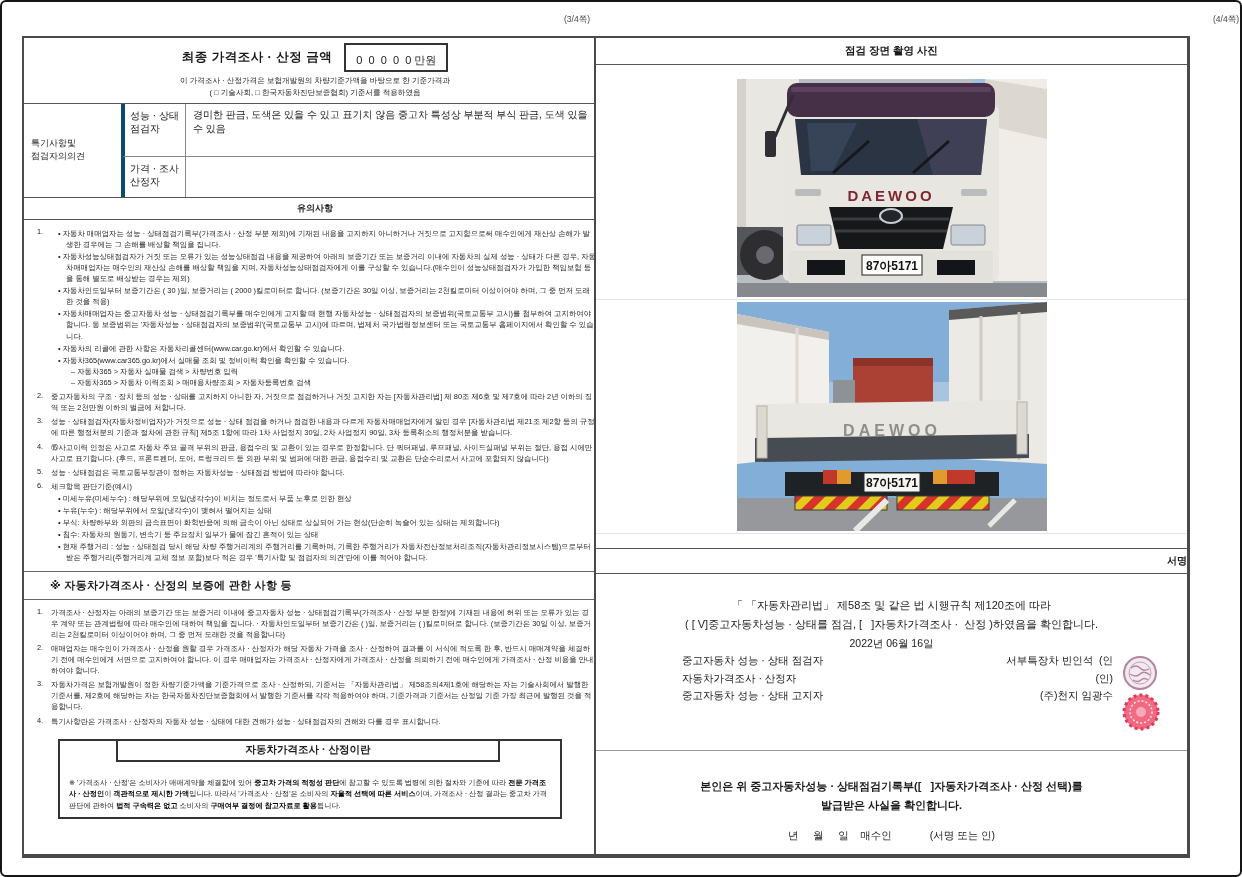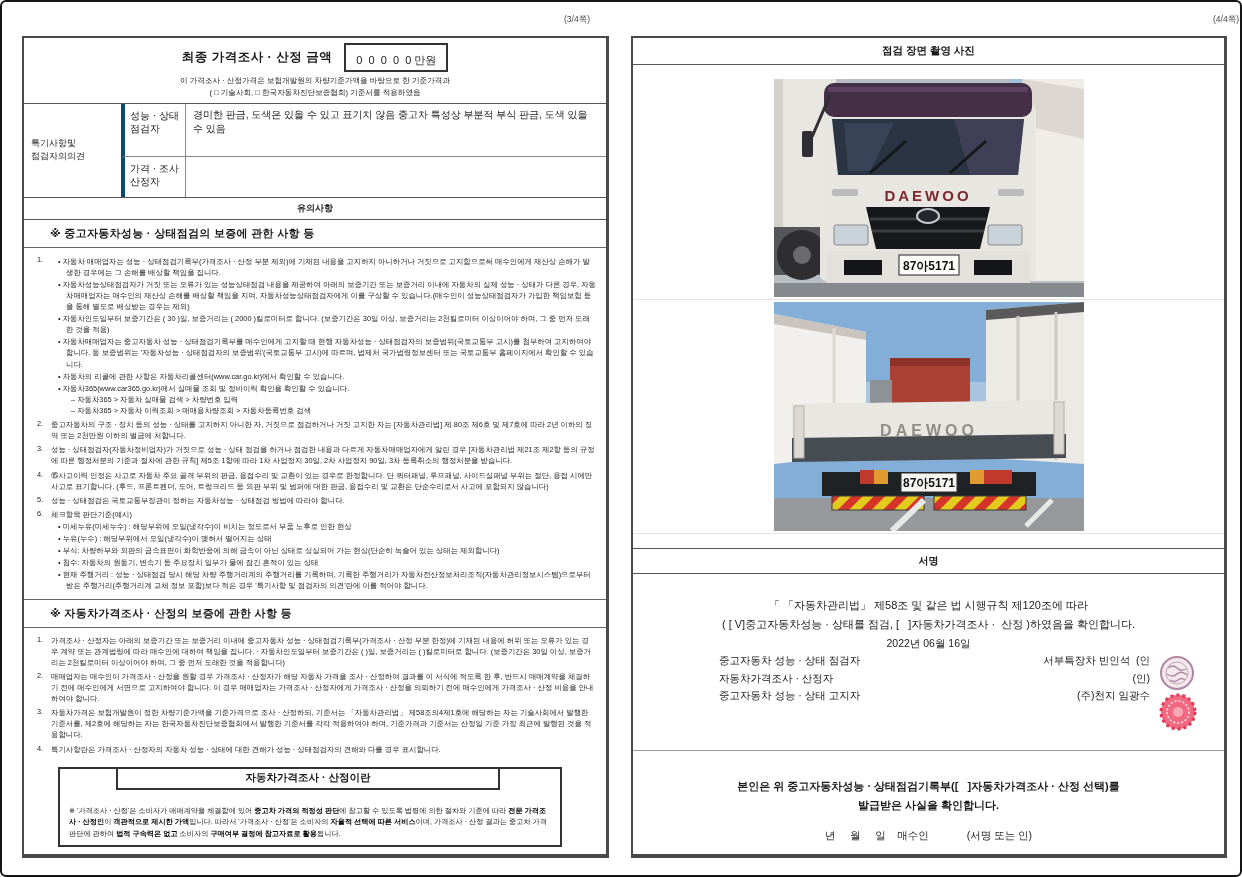--- a/index.html
+++ b/index.html
@@ -5,21 +5,21 @@
   html,body{margin:0;padding:0;}
   body{width:1242px;height:877px;position:relative;background:#fff;
        font-family:"Liberation Sans","DejaVu Sans",sans-serif;color:#1a1a1a;}
   .frame{position:absolute;inset:0;border:2px solid #151515;border-radius:6px;background:#fff;overflow:hidden;}
   .pagenum{position:absolute;top:12px;font-size:8.5px;color:#444;}
   .pagenum.pn-left{left:562px;}
   .pagenum.pn-right{left:1211px;}
   .page{position:absolute;top:34px;height:822px;background:#fff;box-sizing:border-box;
         border:2px solid #4a4a4a;border-right-width:3px;border-bottom-width:4px;overflow:hidden;}
   .pageL{left:20px;width:587px;}
-  .pageR{left:629px;width:596px;}
+  .pageR{left:592px;width:596px;}
 
   
   .price{padding:5px 0 4px;border-bottom:1px solid #555;text-align:center;}
   .price-row{display:flex;justify-content:center;align-items:center;gap:12px;margin-bottom:3px;}
   .price-title{font-size:12.5px;font-weight:bold;letter-spacing:.5px;}
   .amount-box{border:2px solid #333;padding:8px 10px 2px;font-size:11px;white-space:pre;}
   .price-note{font-size:7.6px;line-height:1.55;color:#222;}
   .remarks{display:grid;grid-template-columns:97px 64px 1fr;border-bottom:1px solid #555;}
   .r-label{grid-row:1/3;display:flex;align-items:center;padding-left:7px;font-size:9px;white-space:pre-line;line-height:1.4;}
   .r-sub{border-left:4px solid #0c4a6e;padding:5px 2px 2px 5px;font-size:10px;line-height:1.3;}
@@ -40,21 +40,21 @@
   .def-title{width:384px;margin-left:56px;border:2px solid #333;border-top:none;background:#fff;
              text-align:center;font-weight:bold;font-size:10.5px;padding:2px 0 3px;box-sizing:border-box;}
   .def-body{padding:15px 9px 6px;font-size:7.2px;line-height:1.6;}
   .def-body b{color:#000;}
 
   
   .photo-band{font-size:10.5px;padding:6px 0;}
   .photos{text-align:center;padding-top:14px;}
   .photo-row{border-bottom:1px solid #e3e3e1;padding-bottom:2px;margin-bottom:2px;}
   .photo-row svg{vertical-align:bottom;}
-  .sign-band{border-top:1px solid #555;font-size:10px;margin-top:14px;padding:5px 0;}
+  .sign-band{border-top:1px solid #555;font-size:10px;margin-top:14px;padding:5px 0;text-align:right;}
   .sign-block{position:relative;padding-top:22px;}
   .law{text-align:center;font-weight:normal;font-size:11px;line-height:1.7;white-space:pre;}
   .date{text-align:center;font-size:10.5px;margin:4px 0 1px;}
   .sign-rows{padding:0 74px 0 86px;}
   .srow{display:flex;justify-content:space-between;font-size:10.5px;line-height:1.65;}
   .slabel{text-align:left;}
   .svalue{text-align:right;white-space:pre;}
   .seal{position:absolute;}
   .seal1{right:28px;top:80px;}
   .seal2{right:26px;top:118px;}
@@ -83,21 +83,20 @@
     <div class="remarks">
       <div class="r-label">특기사항및
 점검자의의견</div>
       <div class="r-sub r-sub1">성능 · 상태점검자</div>
       <div class="r-val r-val1">경미한 판금, 도색은 있을 수 있고 표기치 않음 중고차 특성상 부분적 부식 판금, 도색 있을 수 있음</div>
       <div class="r-sub r-sub2">가격 · 조사산정자</div>
       <div class="r-val r-val2"></div>
     </div>
 
     <div class="band">유의사항</div>
-    <div class="sec-title">※ 중고자동차성능 · 상태점검의 보증에 관한 사항 등</div>
     <div class="list">
         <div class="li">
           <span class="num">1.</span>
           <div class="libody">
             <div class="bullet">•  자동차 매매업자는 성능 · 상태점검기록부(가격조사 · 산정 부분 제외)에 기재된 내용을 고지하지 아니하거나 거짓으로 고지함으로써 매수인에게 재산상 손해가 발생한 경우에는 그 손해를 배상할 책임을 집니다.</div>
             <div class="bullet">•  자동차성능상태점검자가 거짓 또는 오류가 있는 성능상태점검 내용을 제공하여 아래의 보증기간 또는 보증거리 이내에 자동차의 실제 성능 · 상태가 다른 경우, 자동차매매업자는 매수인의 재산상 손해를 배상할 책임을 지며, 자동차성능상태점검자에게 이를 구상할 수 있습니다.(매수인이 성능상태점검자가 가입한 책임보험 등을 통해 별도로 배상받는 경우는 제외)</div>
             <div class="bullet">•  자동차인도일부터 보증기간은 ( 30 )일, 보증거리는 ( 2000 )킬로미터로 합니다. (보증기간은 30일 이상, 보증거리는 2천킬로미터 이상이어야 하며, 그 중 먼저 도래한 것을 적용)</div>
             <div class="bullet">•  자동차매매업자는 중고자동차 성능 · 상태점검기록부를 매수인에게 고지할 때 현행 자동차성능 · 상태점검자의 보증범위(국토교통부 고시)를 첨부하여 고지하여야 합니다. 동 보증범위는 '자동차성능 · 상태점검자의 보증범위'(국토교통부 고시)에 따르며, 법제처 국가법령정보센터 또는 국토교통부 홈페이지에서 확인할 수 있습니다.</div>
             <div class="bullet">•  자동차의 리콜에 관한 사항은 자동차리콜센터(www.car.go.kr)에서 확인할 수 있습니다.</div>
             <div class="bullet">•  자동차365(www.car365.go.kr)에서 실매물 조회 및 정비이력 확인을 확인할 수 있습니다.</div>

